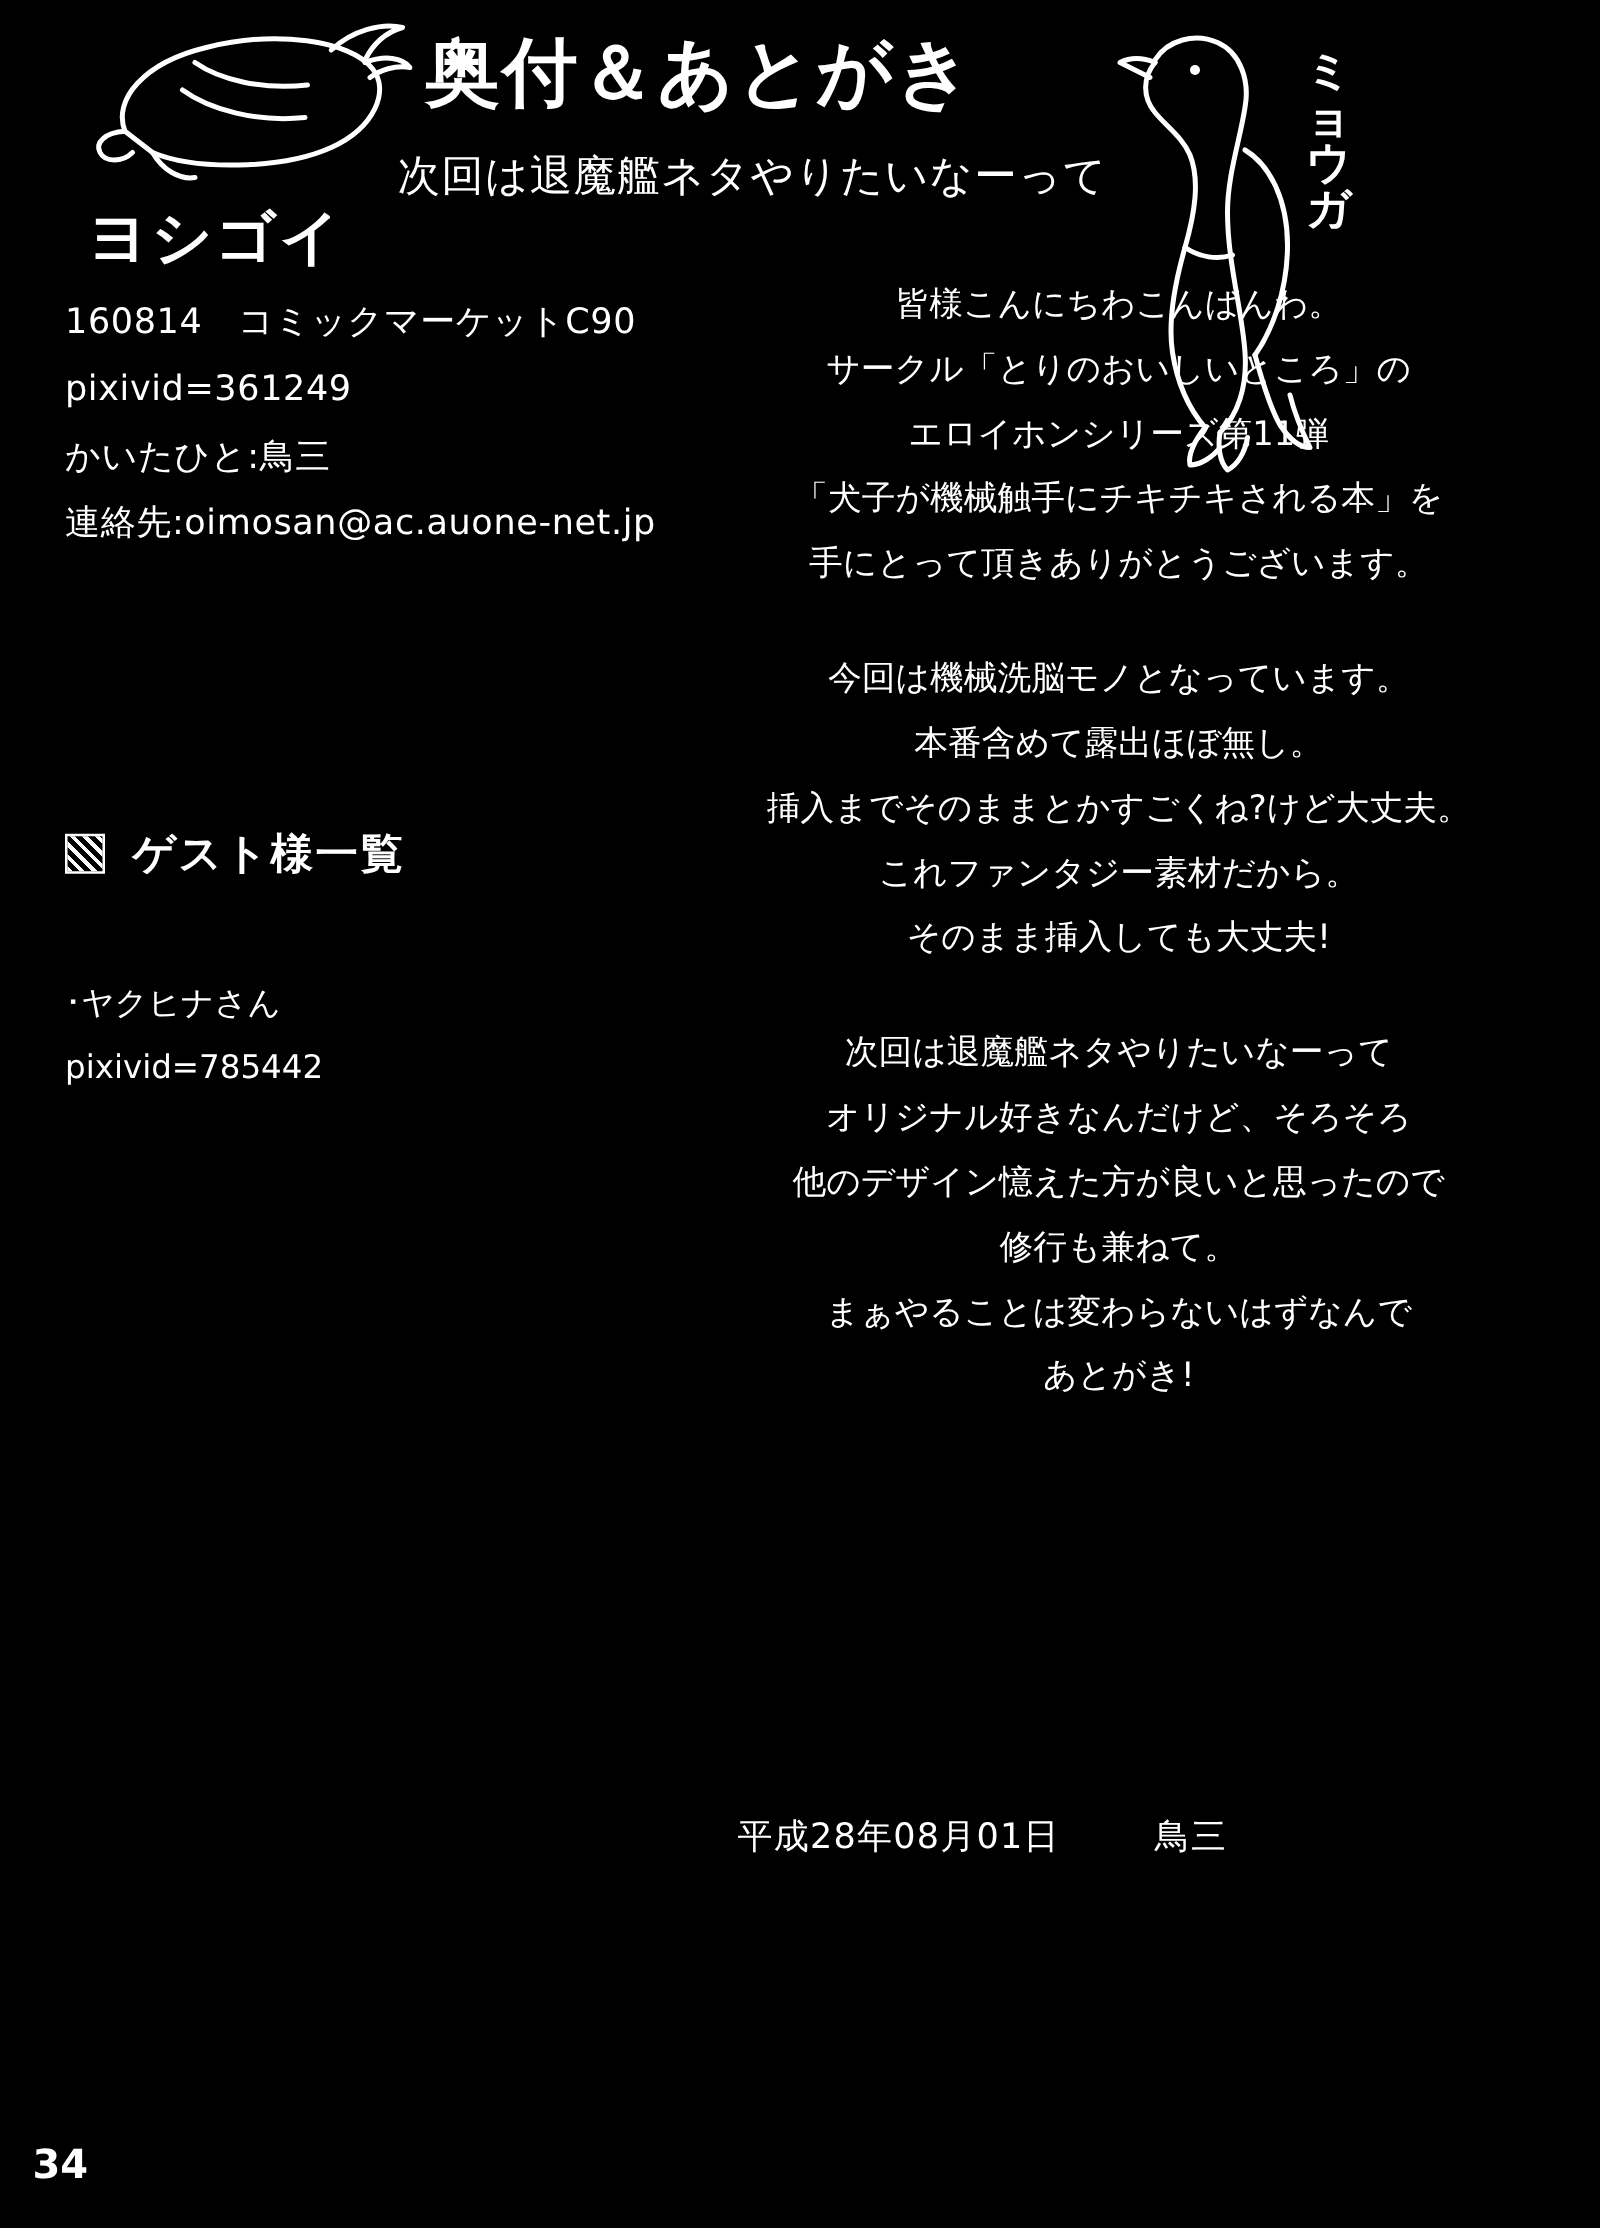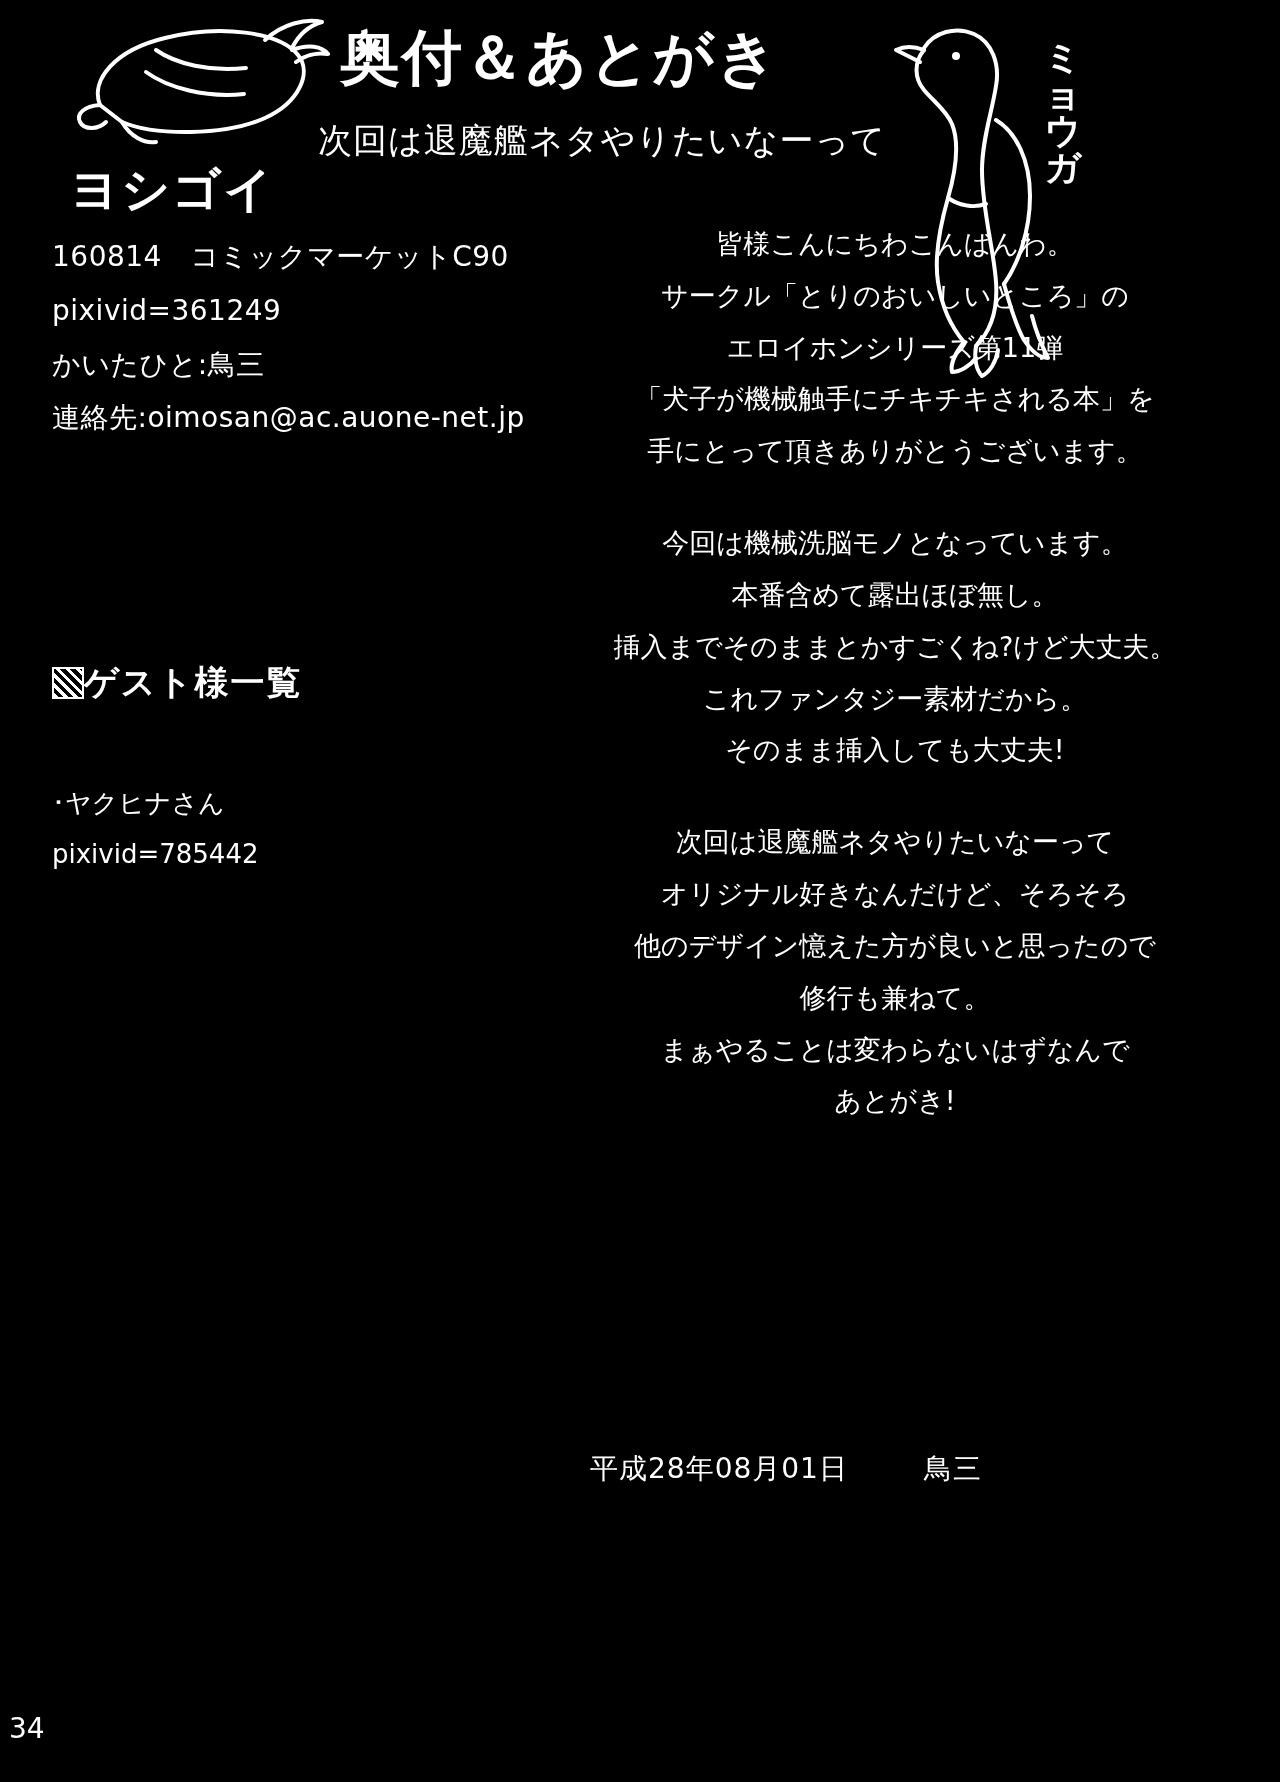--- a/index.html
+++ b/index.html
@@ -83,20 +83,21 @@
     letter-spacing: 0.5px;
   }
   .colophon div { white-space: nowrap; }
 
   .guest-heading {
     position: absolute;
     left: 52px;
     top: 660px;
     display: flex;
     align-items: center;
+    gap: 22px;
   }
   .guest-mark {
     width: 28px;
     height: 28px;
     background:
       repeating-linear-gradient(45deg, #ffffff 0 3px, #000000 3px 7px);
     border: 2px solid #ffffff;
     display: inline-block;
   }
   .guest-heading-text {
@@ -133,24 +134,24 @@
     top: 1450px;
     font-size: 28px;
     letter-spacing: 1px;
     display: flex;
     gap: 76px;
     white-space: nowrap;
   }
 
   .page-number {
     position: absolute;
-    left: 9px;
+    left: 26px;
     top: 1712px;
-    font-size: 28px;
-    font-weight: normal;
+    font-size: 32px;
+    font-weight: bold;
   }
 </style>
 </head>
 <body>
 
 <div class="page">
 
   <div class="doodle-bird-left">
     <svg width="270" height="140" viewBox="0 0 270 140" fill="none" stroke="#ffffff" stroke-width="4" stroke-linecap="round" stroke-linejoin="round">
       <path d="M40 95 C30 70 55 40 105 28 C160 14 220 22 238 45 C252 62 240 92 205 108 C165 126 95 126 62 112 Z"></path>

